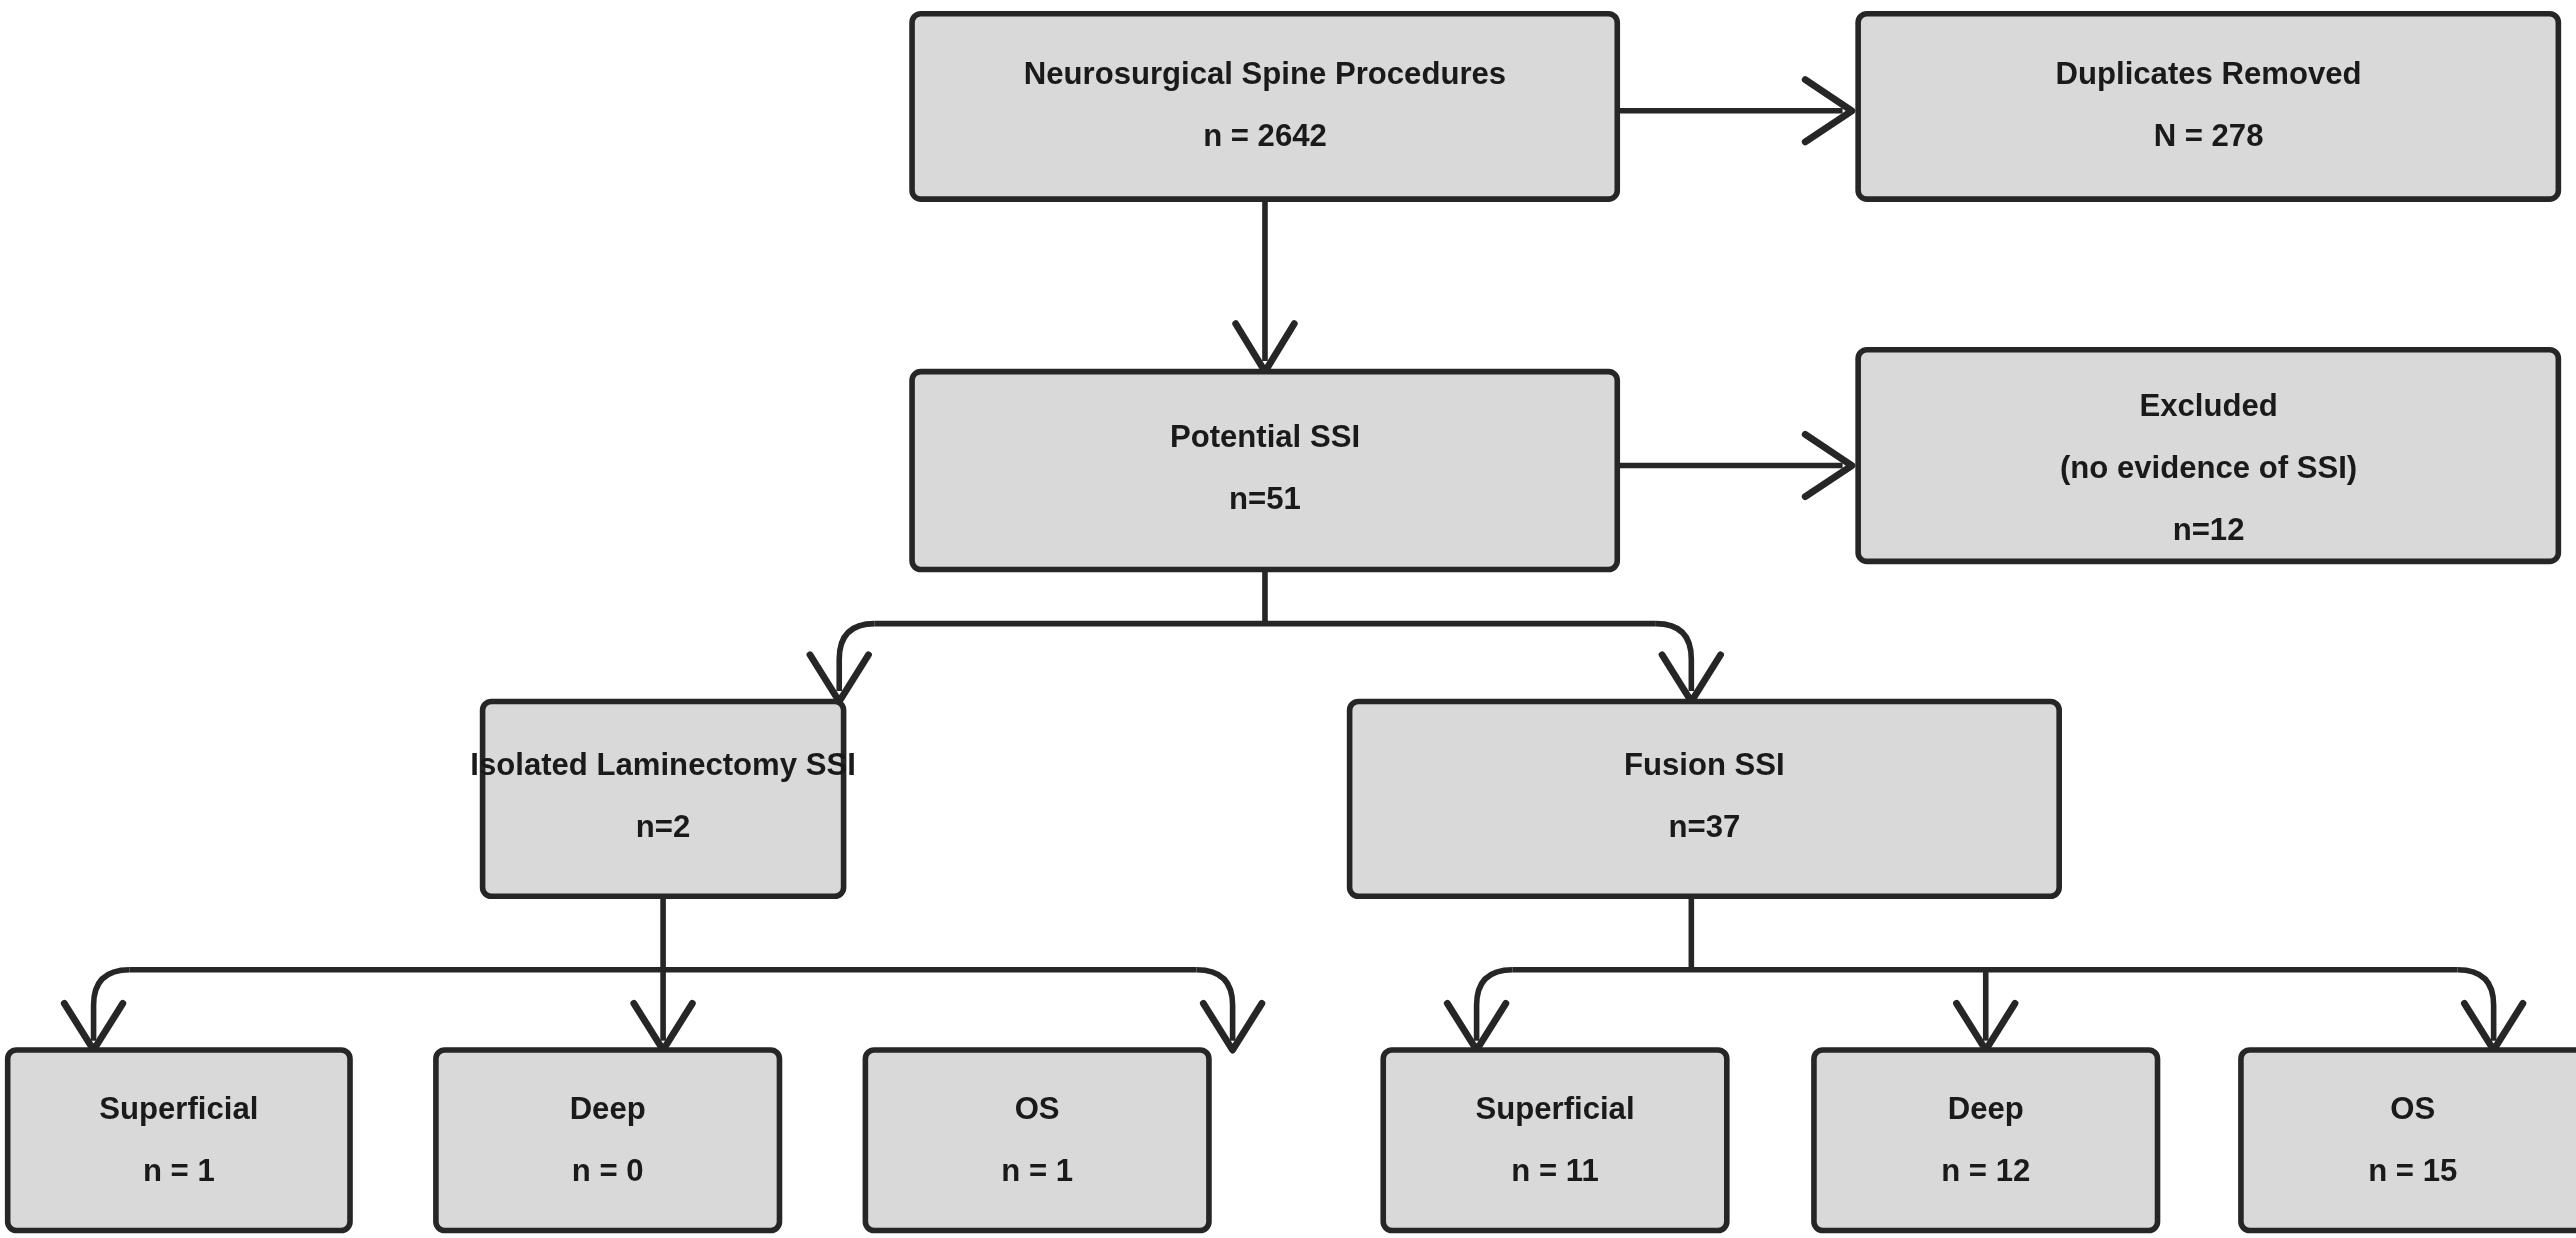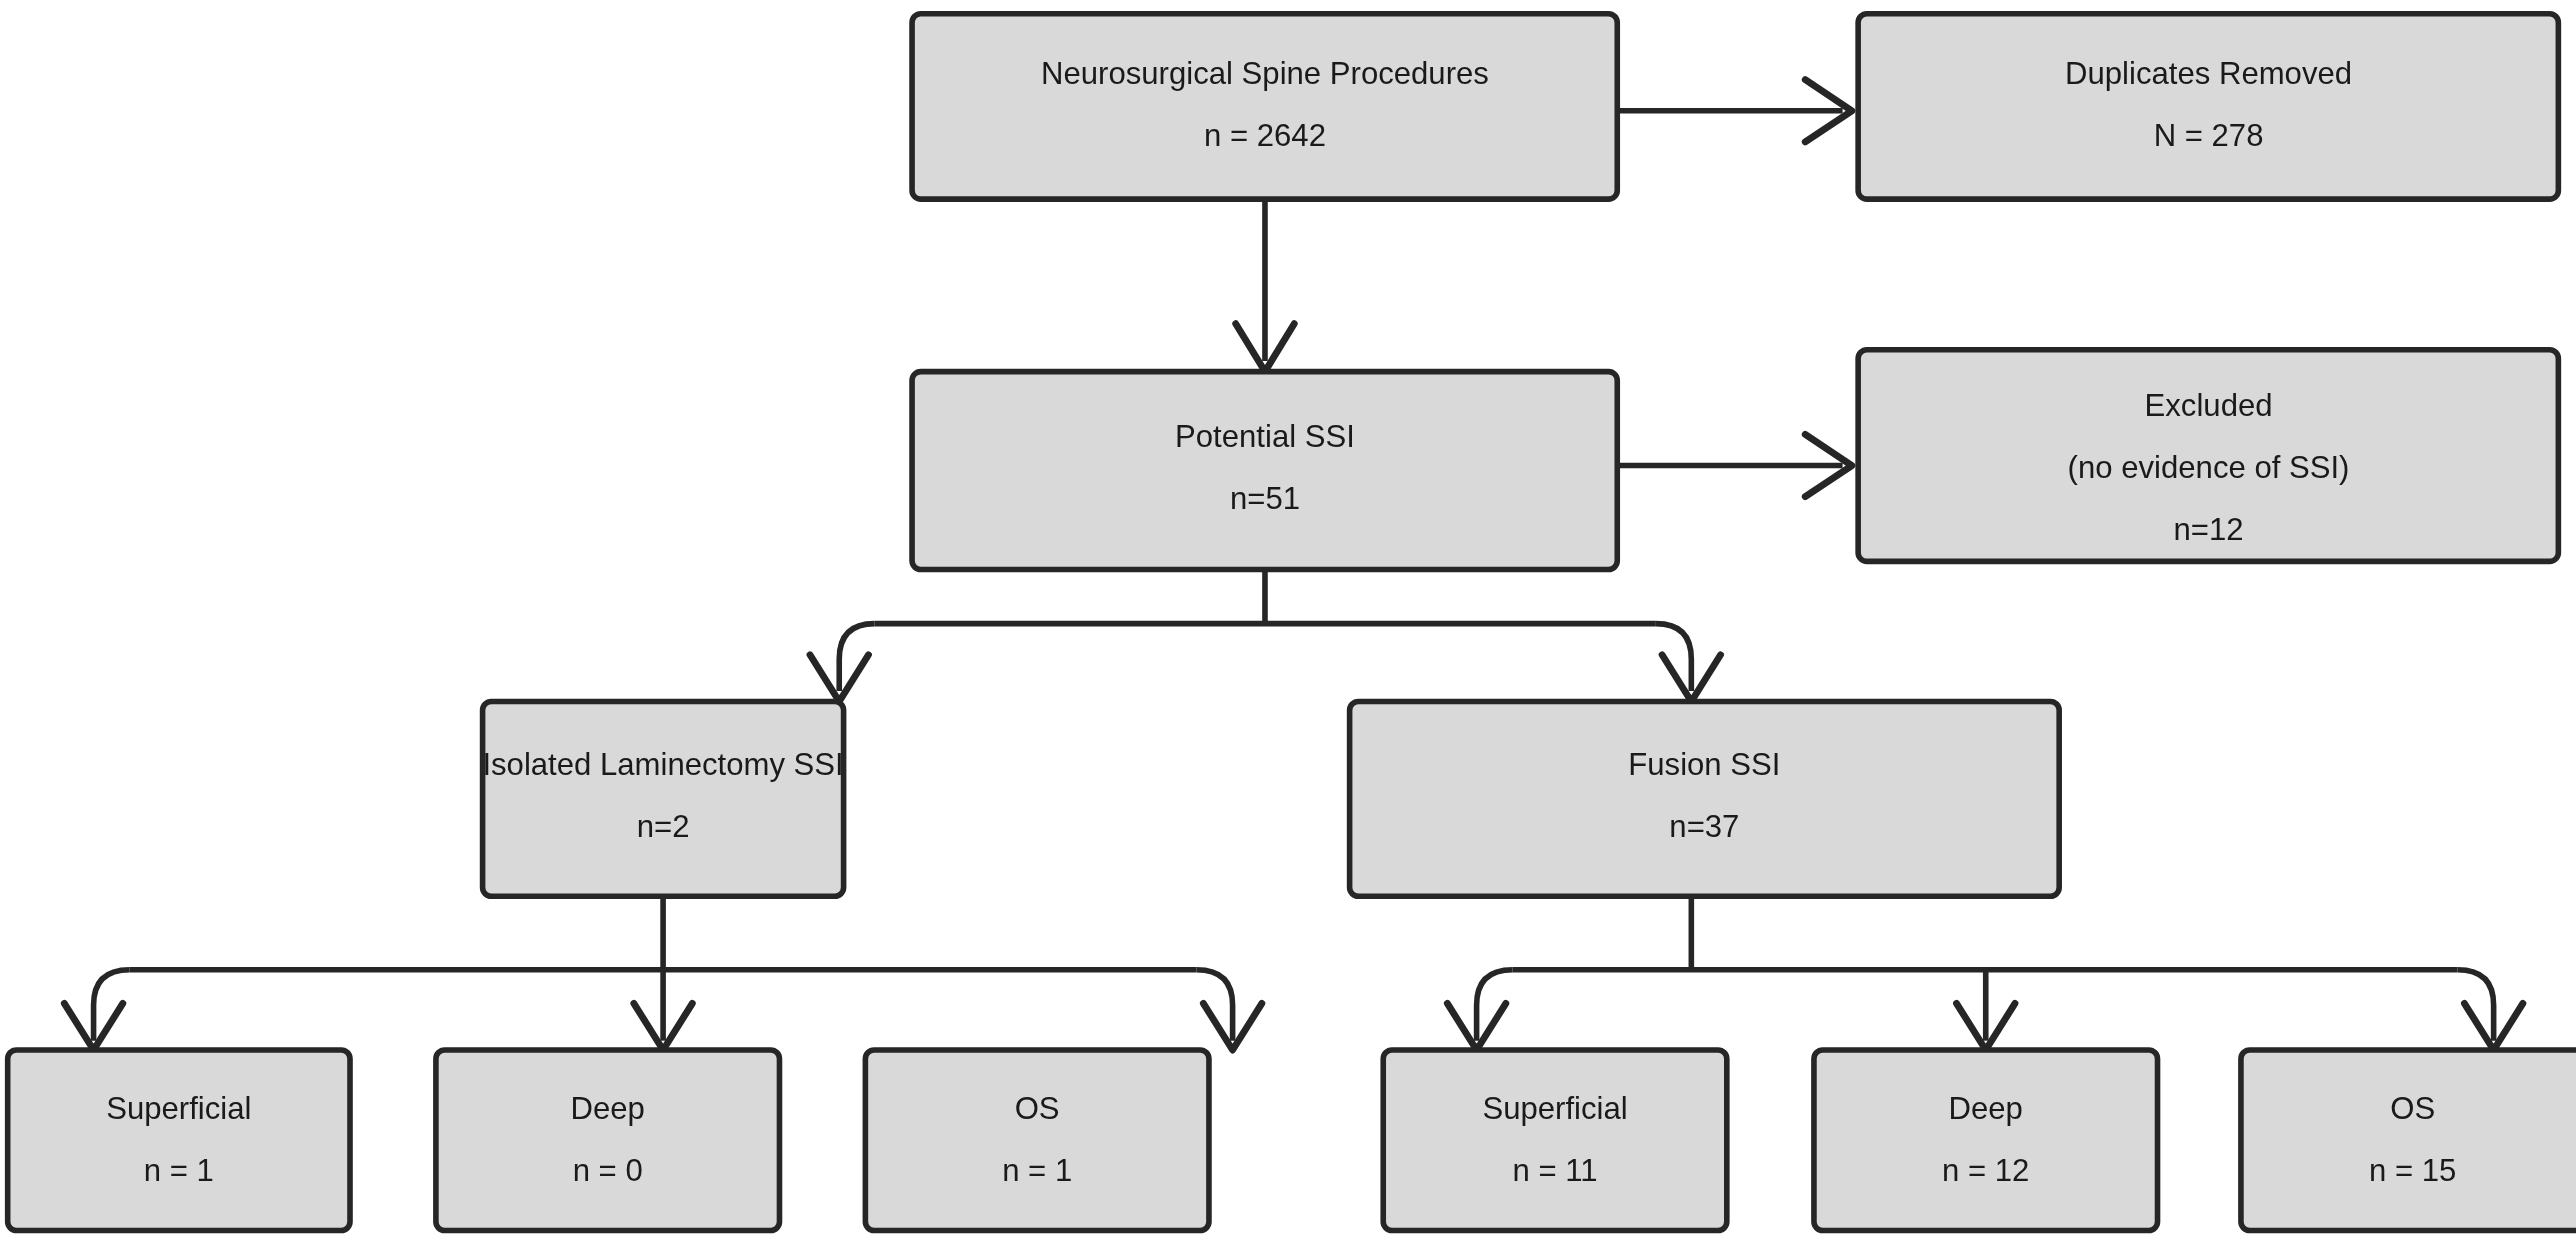--- a/index.html
+++ b/index.html
@@ -9,20 +9,21 @@
   }
   body {
     font-family: "Liberation Sans", sans-serif;
   }
   #canvas {
     position: relative;
     width: 2576px;
     height: 1238px;
     background: #ffffff;
     overflow: hidden;
+    font-weight: bold;
   }
   svg.flow {
     position: absolute;
     top: 0;
     left: 0;
     width: 2576px;
     height: 1238px;
   }
   .node-box {
     fill: #d9d9d9;

